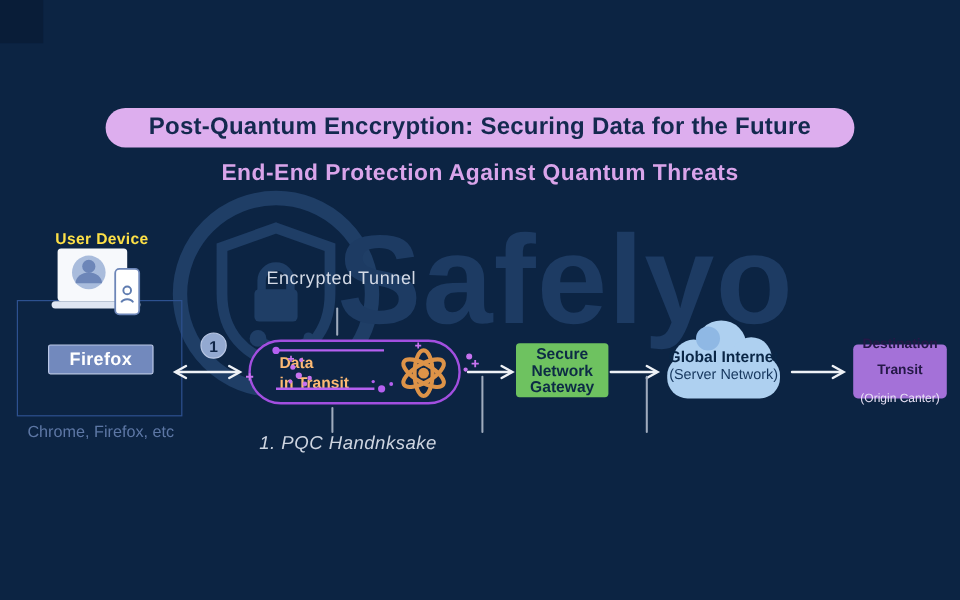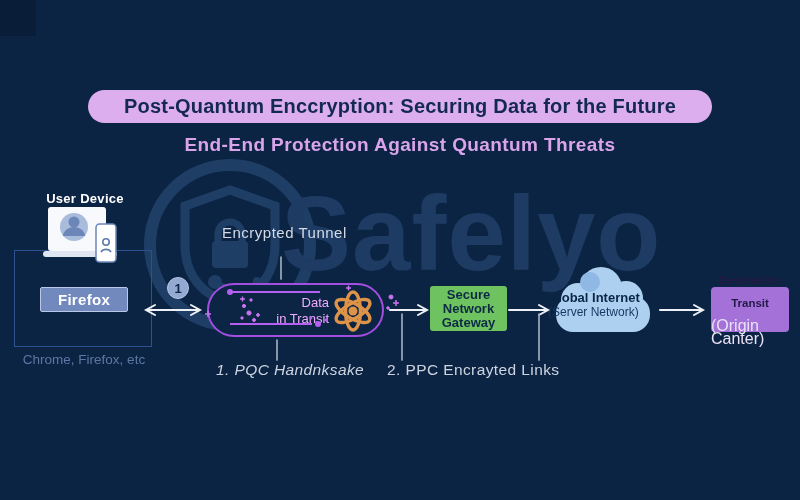--- a/index.html
+++ b/index.html
@@ -28,21 +28,21 @@
     display:flex; align-items:center; justify-content:center;
     font-size:20px; font-weight:bold; color:#14294f; letter-spacing:0.2px;
   }
   .subtitle {
     left:0; top:134px; width:800px; text-align:center;
     font-size:19px; font-weight:bold; color:#d9a4ea; letter-spacing:0.4px;
   }
 
   
   .device-label { left:40px; top:191px; width:90px; text-align:center;
-    font-size:13px; font-weight:bold; color:#ffffff; letter-spacing:0.3px; }
+    font-size:13px; font-weight:bold; color:#fde047; letter-spacing:0.3px; }
   .client-bracket { left:14px; top:250px; width:138px; height:97px;
     border:1.5px solid #2d5190; }
   .laptop { left:40px; top:204px; }
   .client-btn {
     left:40px; top:287px; width:88px; height:25px;
     background:#7289bd; border:1px solid #bac7e6; border-radius:2px;
     display:flex; align-items:center; justify-content:center;
     font-size:15px; font-weight:bold; color:#ffffff; letter-spacing:0.3px;
   }
   .browsers { left:8px; top:316px; width:152px; text-align:center;
@@ -54,47 +54,47 @@
     font-size:13px; font-weight:bold; color:#102648;
   }
 
   
   .tunnel-label { left:222px; top:224px; font-size:15px; color:#d4dae6; letter-spacing:0.5px; }
   .tunnel-capsule {
     left:207px; top:283px; width:177px; height:54px;
     border:2.5px solid #a24fe0; border-radius:27px; background:#0d2545;
   }
   .tunnel-text {
-    position:absolute; left:24px; top:10px; width:96px; text-align:right;
-    font-size:13px; font-weight:normal; color:#f0abfc; line-height:16px;
+    position:absolute; left:24px; top:10px; width:96px; text-align:left;
+    font-size:13px; font-weight:bold; color:#fdba74; line-height:16px;
   }
   .atom { position:absolute; left:119px; top:1px; }
 
   
   .gateway {
     left:430px; top:286px; width:77px; height:45px;
     background:#6ec260; border-radius:3px;
     display:flex; flex-direction:column; align-items:center; justify-content:center;
     font-size:13px; font-weight:bold; color:#0d2b45; line-height:14px;
   }
 
   
   .cloud-wrap { left:548px; top:266px; width:110px; height:70px; }
-  .cloud-text { position:absolute; left:0; top:24px; width:110px; }
+  .cloud-text { position:absolute; left:0; top:24px; width:110px; text-align:center; }
   .cloud-name { font-size:13px; font-weight:bold; color:#0a2646; display:block; }
   .cloud-cap  { font-size:12px; color:#16375e; display:block; }
 
   
   .destination {
     left:711px; top:287px; width:78px; height:45px;
     background:#a471d8; border-radius:4px;
     display:flex; flex-direction:column; align-items:center; justify-content:center;gap:10px;
   }
   .dest-line { font-size:11.5px; font-weight:bold; color:#241847; line-height:12.5px; }
-  .dest-cap  { font-size:16px; color:#e9e2f6; line-height:13px; }
+  .dest-cap  { font-size:10px; color:#e9e2f6; line-height:13px; }
 
   
   .step1-label { left:216px; top:361px; font-size:15.5px; color:#cdd4e0; letter-spacing:0.4px;font-style:italic; }
   .step2-label { left:387px; top:361px; font-size:15.5px; color:#cdd4e0; letter-spacing:0.4px; }
 
   .overlay { left:0; top:0; pointer-events:none; }
 </style>
 </head>
 <body>
 
@@ -177,21 +177,20 @@
     </div>
   </div>
 
   <div class="abs destination">
     <span class="dest-line">Destination</span>
     <span class="dest-line">Transit</span>
     <span class="dest-cap">(Origin Canter)</span>
   </div>
 
   <div class="abs step1-label">1. PQC Handnksake</div>
-  <div class="abs step2-label">2. PPC Encrayted Links</div>
 
   <svg class="abs overlay" width="800" height="500" viewBox="0 0 800 500">
 
     <g stroke="#eef1f6" stroke-width="2" fill="none" stroke-linecap="round">
       <line x1="147" y1="310" x2="199" y2="310"></line>
       <path d="M155,305 L146,310 L155,315"></path>
       <path d="M191,305 L200,310 L191,315"></path>
     </g>
 
     <g stroke="#eef1f6" stroke-width="2" fill="none" stroke-linecap="round">

